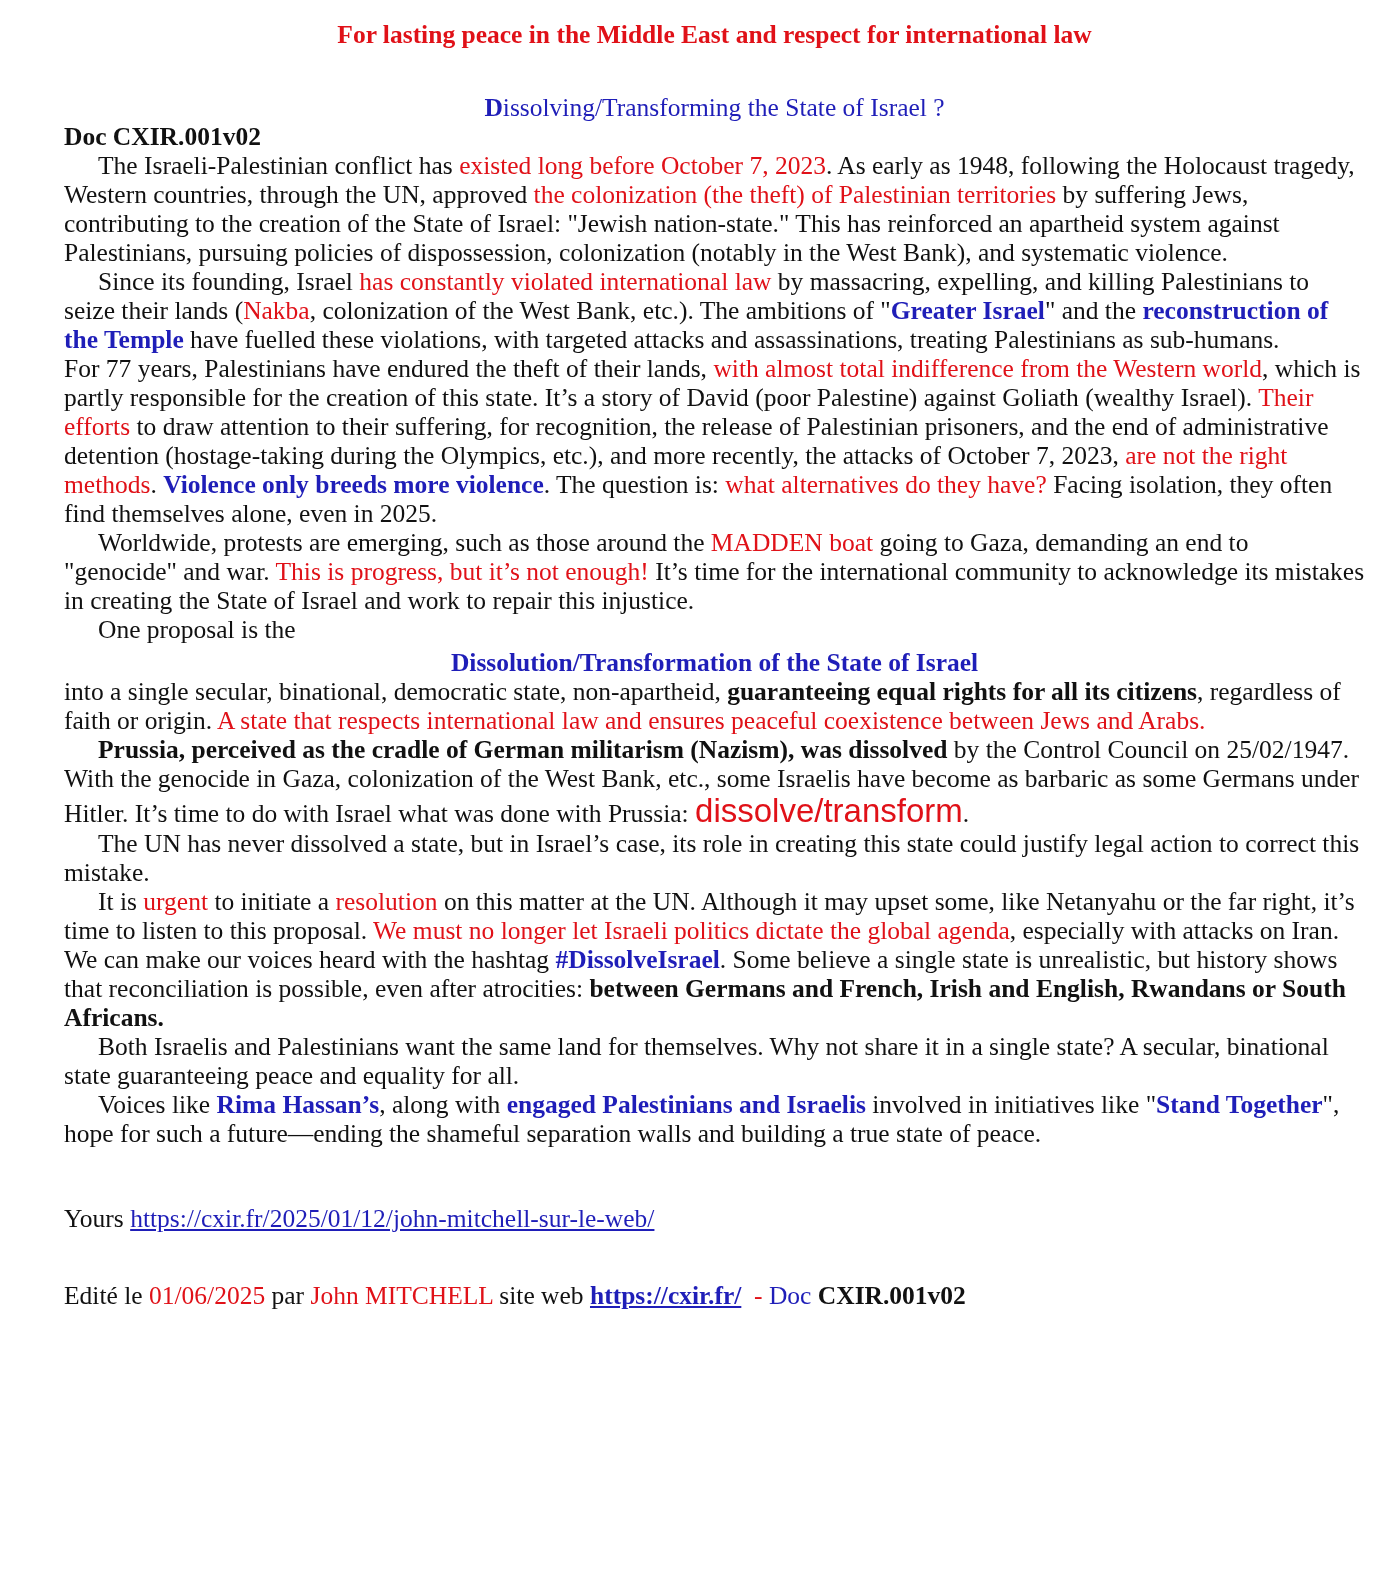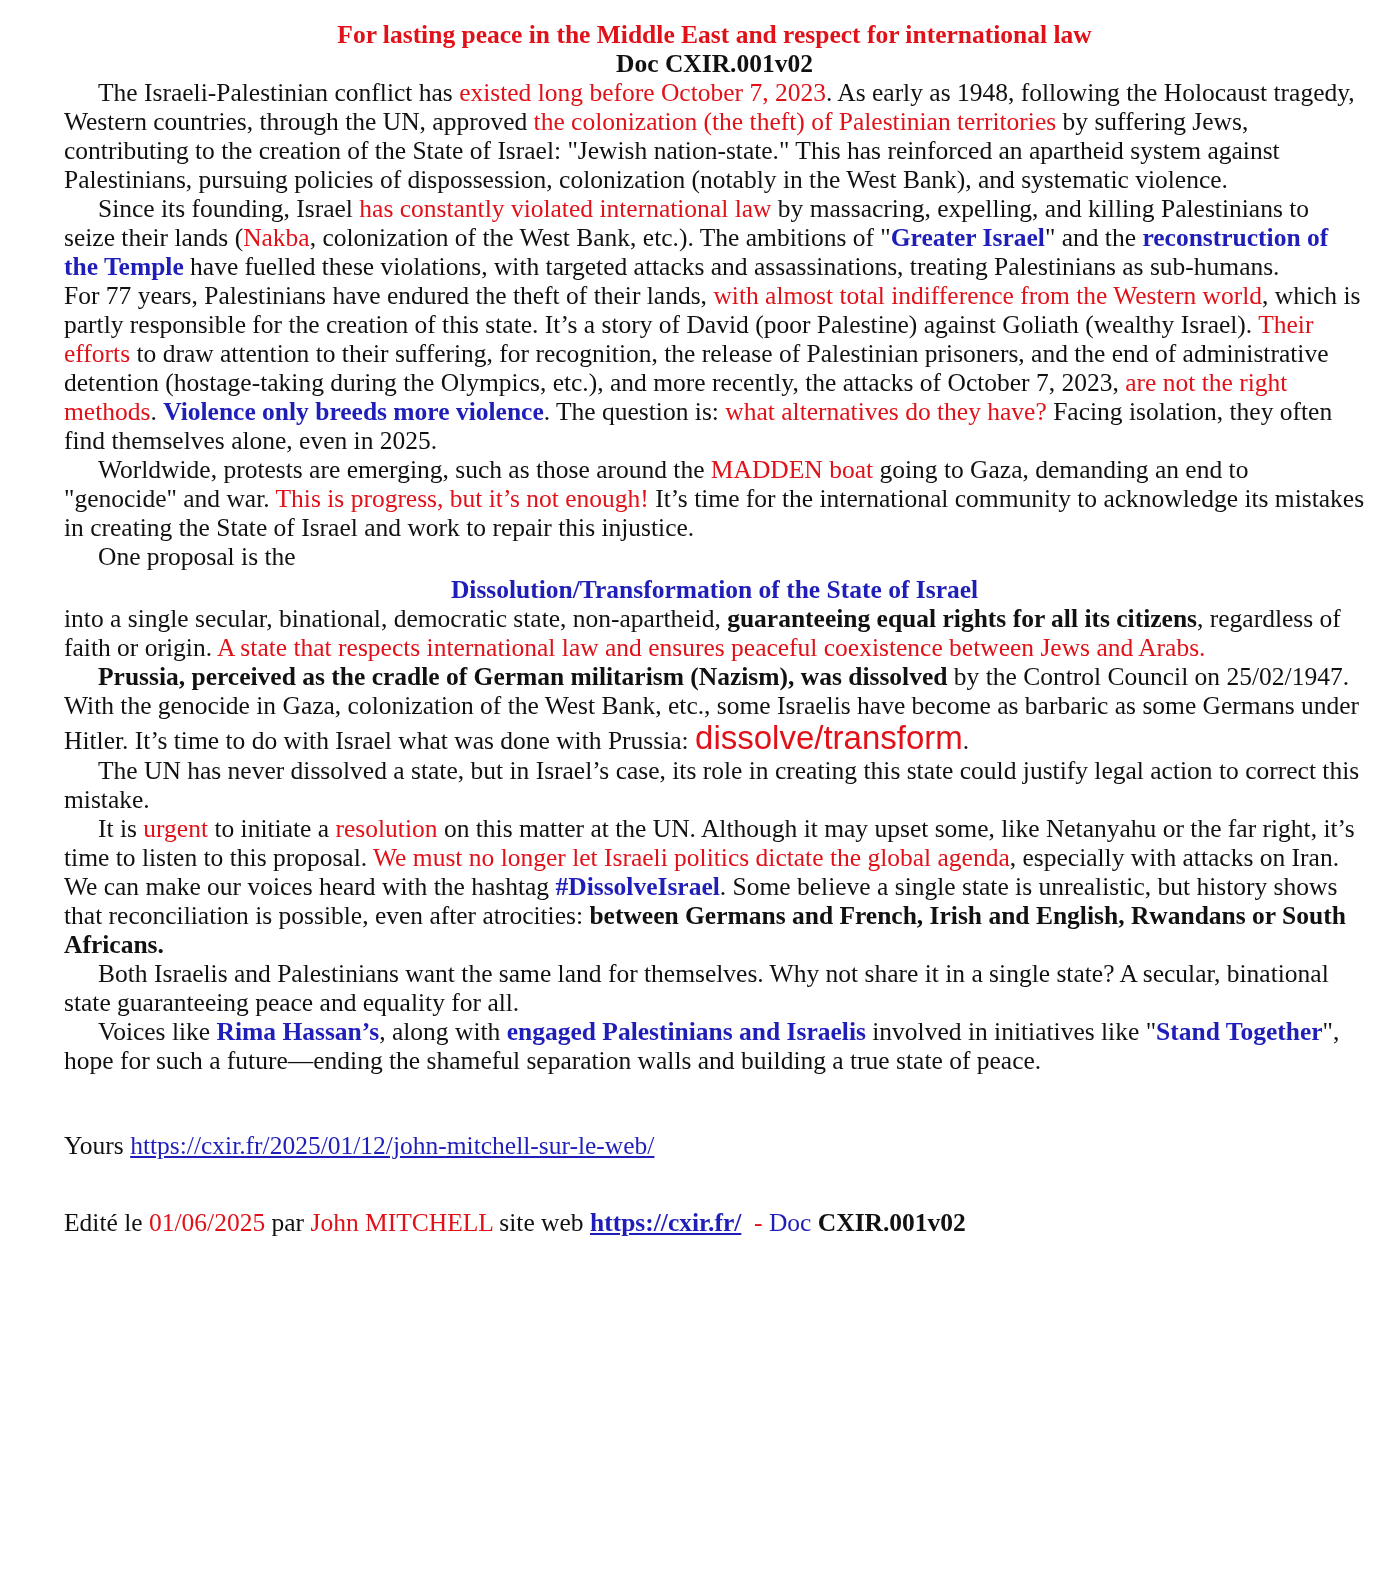--- a/index.html
+++ b/index.html
@@ -35,21 +35,21 @@
     text-align:center;
   }
   .title-blue{
     font-size:35px;line-height:44px;
     color:var(--blue);
     text-align:center;
     margin-top:44px !important;
   }
   .doc-ref{
     font-weight:bold;
-    text-align:center;
+    text-align:left;
   }
   .heading-blue{
     font-size:29px;line-height:36px;
     font-weight:bold;color:var(--blue);
     text-align:center;
     margin-top:4px !important;
   }
   .yours{margin-top:56px !important;}
   .footer{margin-top:48px !important;text-align:left;padding-right:22px;}
   
@@ -64,20 +64,21 @@
     color:var(--red);font-weight:normal;
     font-size:33px;line-height:36px;
     font-family:"Liberation Sans", sans-serif;
   }
 </style>
 </head>
 <body>
 
 <div class="page">
   <p class="title-red"><span>For lasting peace in the Middle East and respect for international law</span></p>
+  <p class="title-blue"><span class="tb">D</span><span>issolving/Transforming the State of Israel ?</span></p>
   <p class="doc-ref"><span>Doc CXIR.001v02</span></p>
   <p class="ind"><span>The Israeli-Palestinian conflict has </span><span class="r">existed long before October 7, 2023</span><span>. As early as 1948, following the Holocaust tragedy, Western countries, through the UN, approved </span><span class="r">the colonization (the theft) of Palestinian territories</span><span> by suffering Jews, contributing to the creation of the State of Israel: "Jewish nation-state." This has reinforced an apartheid system against Palestinians, pursuing policies of dispossession, colonization (notably in the West Bank), and systematic violence.</span></p>
   <p class="ind"><span>Since its founding, Israel </span><span class="r">has constantly violated international law</span><span> by massacring, expelling, and killing Palestinians to seize their lands (</span><span class="r">Nakba</span><span>, colonization of the West Bank, etc.). The ambitions of "</span><span class="u">Greater Israel</span><span>" and the </span><span class="u">reconstruction of the Temple</span><span> have fuelled these violations, with targeted attacks and assassinations, treating Palestinians as sub-humans.</span></p>
 
   <p class="noind"><span>For 77 years, Palestinians have endured the theft of their lands, </span><span class="r">with almost total indifference from the Western world</span><span>, which is partly responsible for the creation of this state. It’s a story of David (poor Palestine) against Goliath (wealthy Israel). </span><span class="r">Their efforts</span><span> to draw attention to their suffering, for recognition, the release of Palestinian prisoners, and the end of administrative detention (hostage-taking during the Olympics, etc.), and more recently, the attacks of October 7, 2023, </span><span class="r">are not the right methods</span><span>. </span><span class="u">Violence only breeds more violence</span><span>. The question is: </span><span class="r">what alternatives do they have?</span><span> Facing isolation, they often find themselves alone, even in 2025.</span></p>
   <p class="ind"><span>Worldwide, protests are emerging, such as those around the </span><span class="r">MADDEN boat</span><span> going to Gaza, demanding an end to "genocide" and war. </span><span class="r">This is progress, but it’s not enough!</span><span> It’s time for the international community to acknowledge its mistakes in creating the State of Israel and work to repair this injustice.</span></p>
   <p class="ind"><span>One proposal is the</span></p>
   <p class="heading-blue"><span>Dissolution/Transformation of the State of Israel</span></p>
   <p class="noind"><span>into a single secular, binational, democratic state, non-apartheid, </span><span class="b">guaranteeing equal rights for all its citizens</span><span>, regardless of faith or origin. </span><span class="r">A state that respects international law and ensures peaceful coexistence between Jews and Arabs.</span></p>
   <p class="ind"><span class="b">Prussia, perceived as the cradle of German militarism (Nazism), was dissolved</span><span> by the Control Council on 25/02/1947. With the genocide in Gaza, colonization of the West Bank, etc., some Israelis have become as barbaric as some Germans under Hitler. It’s time to do with Israel what was done with Prussia: </span><span class="big">dissolve/transform</span><span>.</span></p>

